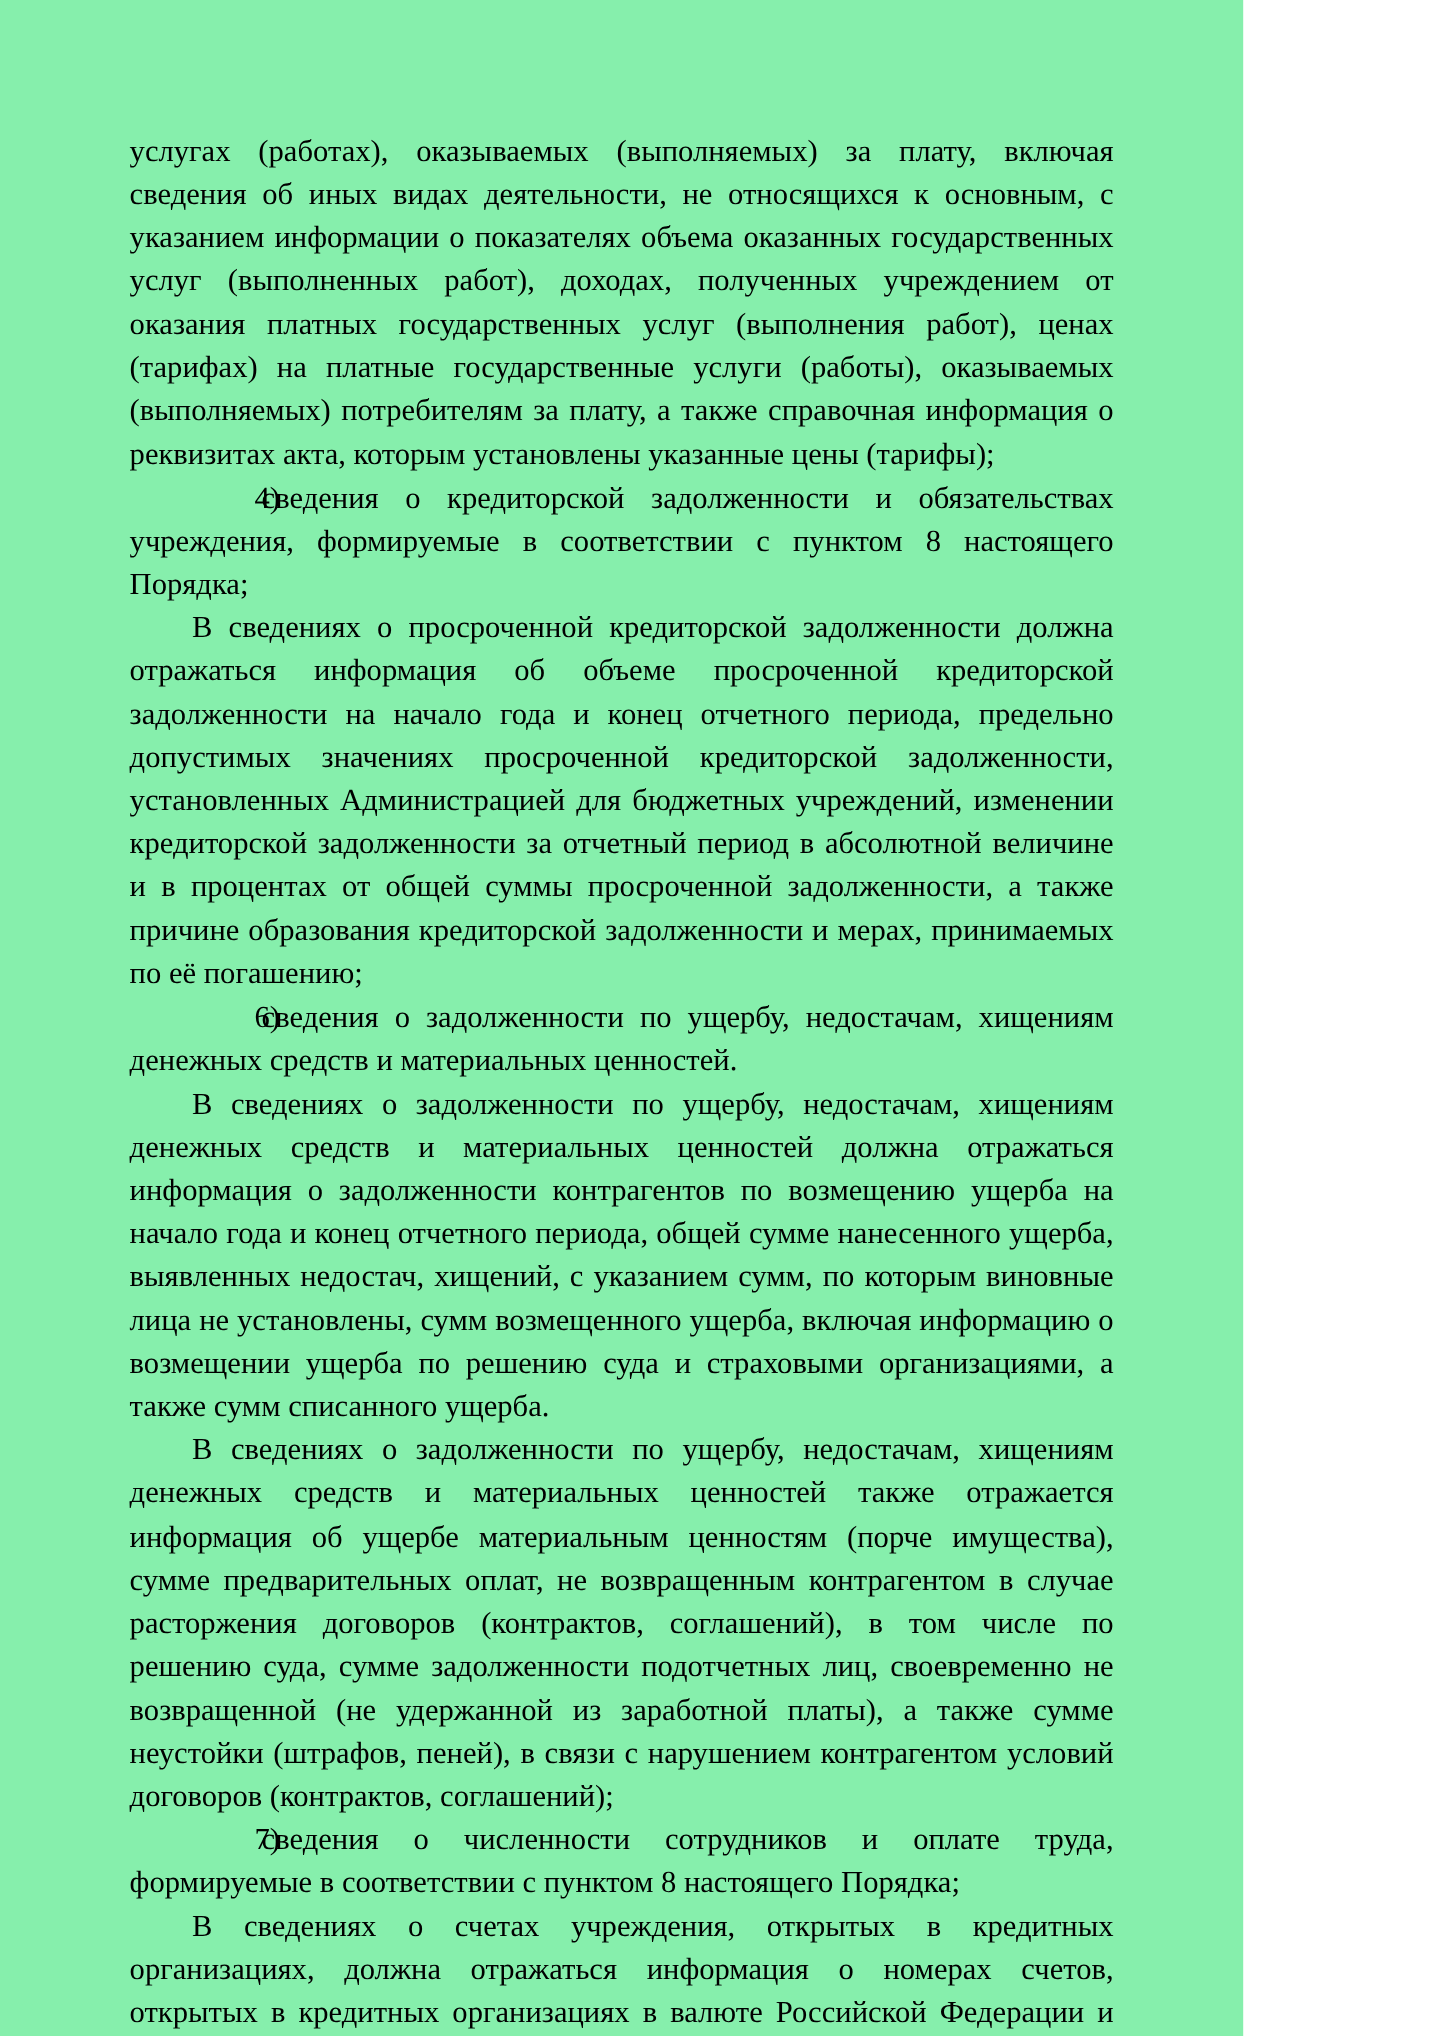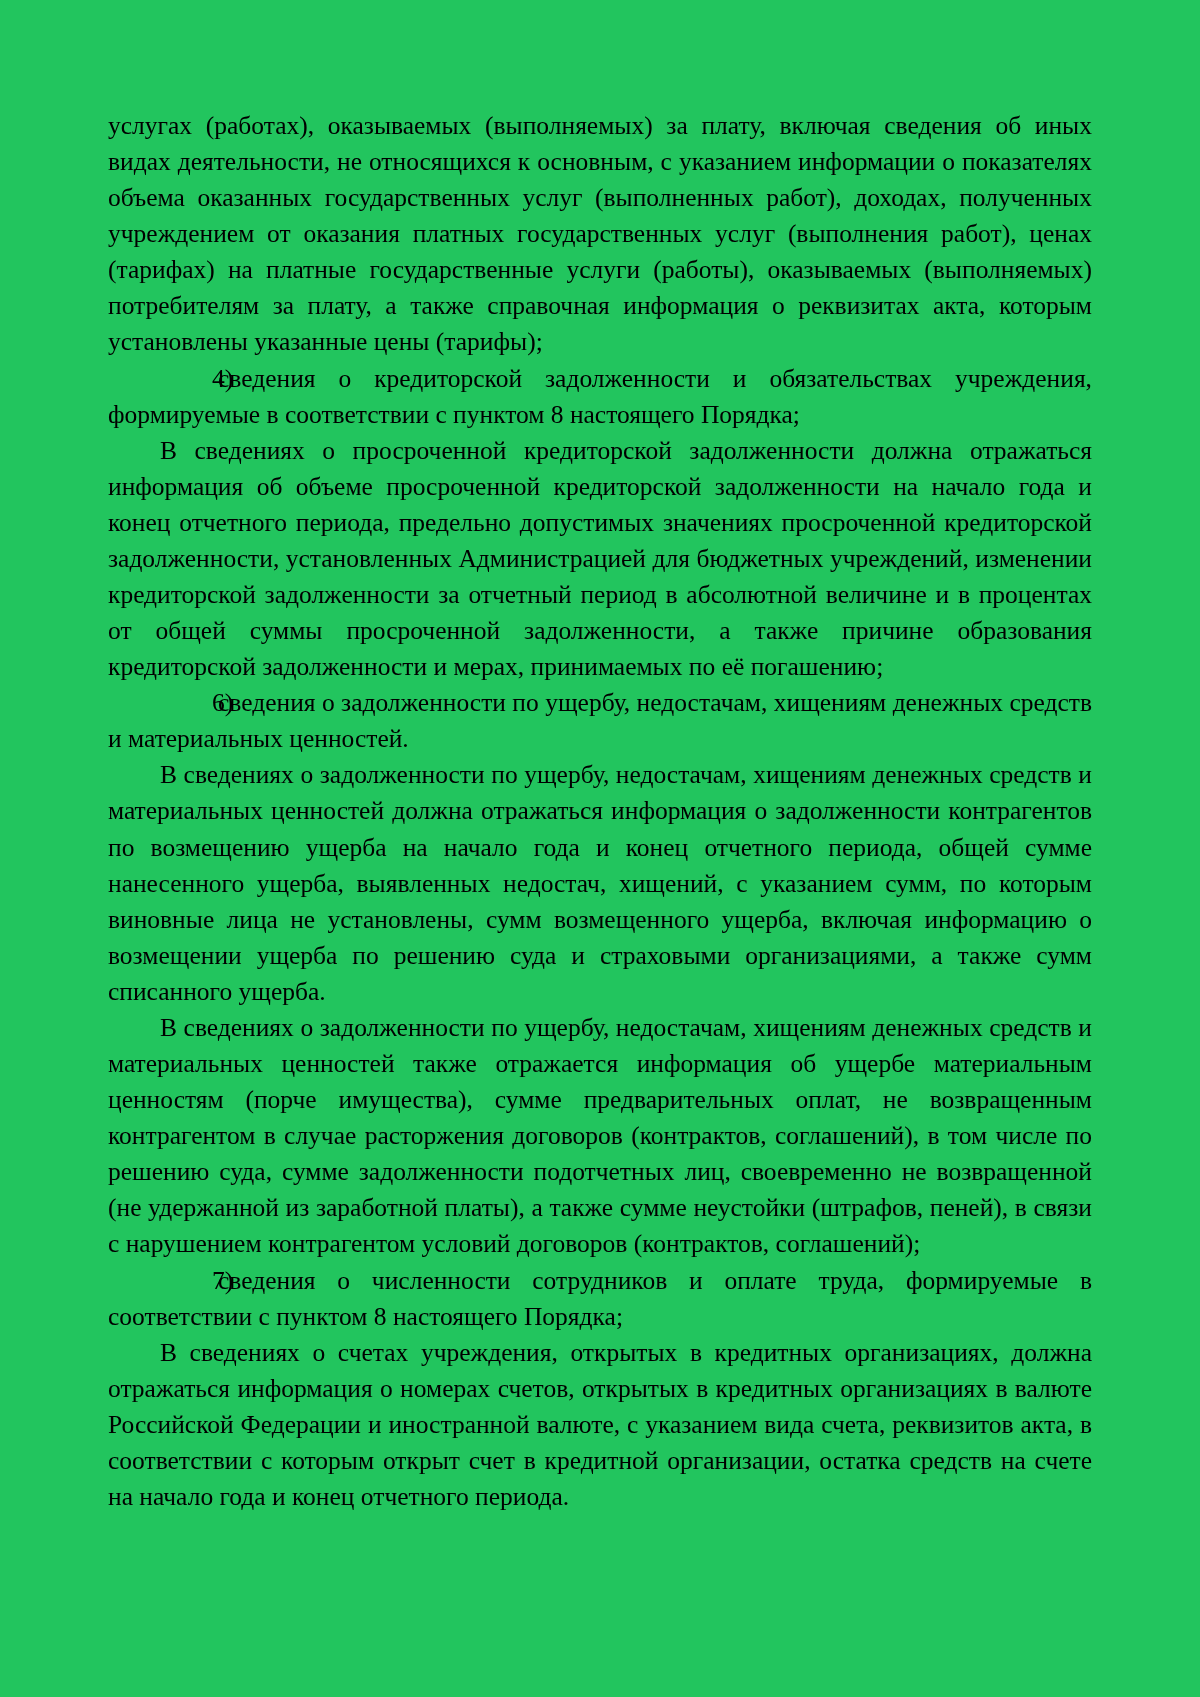--- a/index.html
+++ b/index.html
@@ -8,24 +8,24 @@
     background: #ffffff;
   }
   body {
     width: 1200px;
     height: 1697px;
     font-family: "Liberation Serif", "DejaVu Serif", serif;
     color: #000000;
   }
   .page {
     box-sizing: border-box;
-    width: 1200px;
+    width: 1036px;
     height: 1697px;
     padding: 108px 108px 80px 108px;
-    background: #22c55e;
+    background: #86efac;
   }
   .doc-body {
     font-size: 25.5px;
     line-height: 1.415;
     text-align: justify;
     text-justify: inter-word;
     hyphens: none;
   }
   .para {
     margin: 0;

